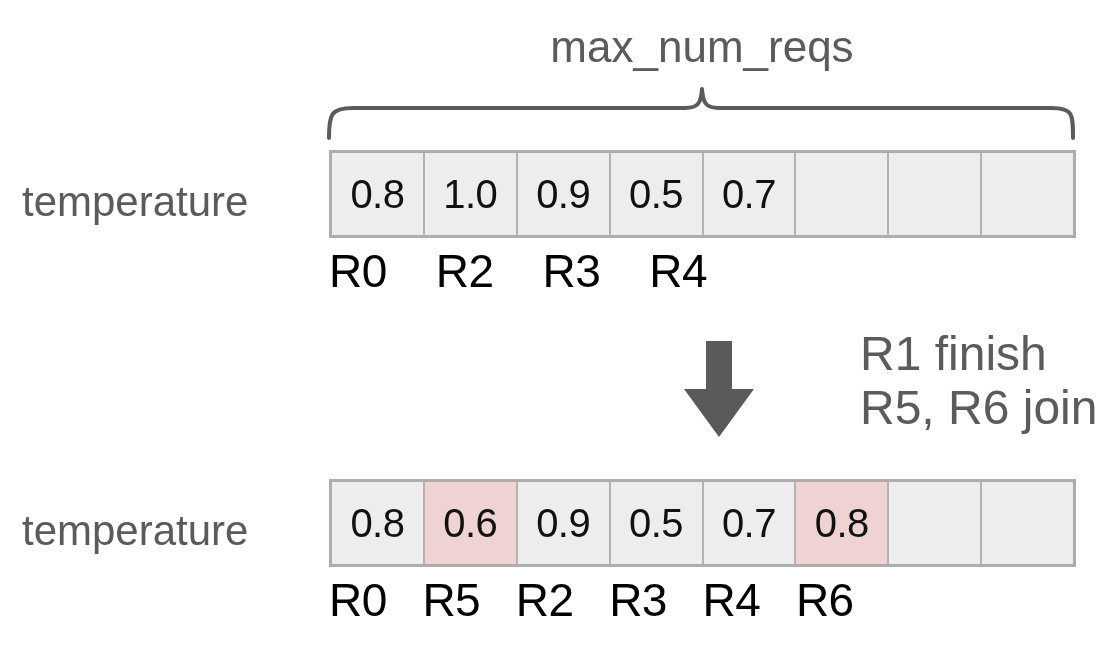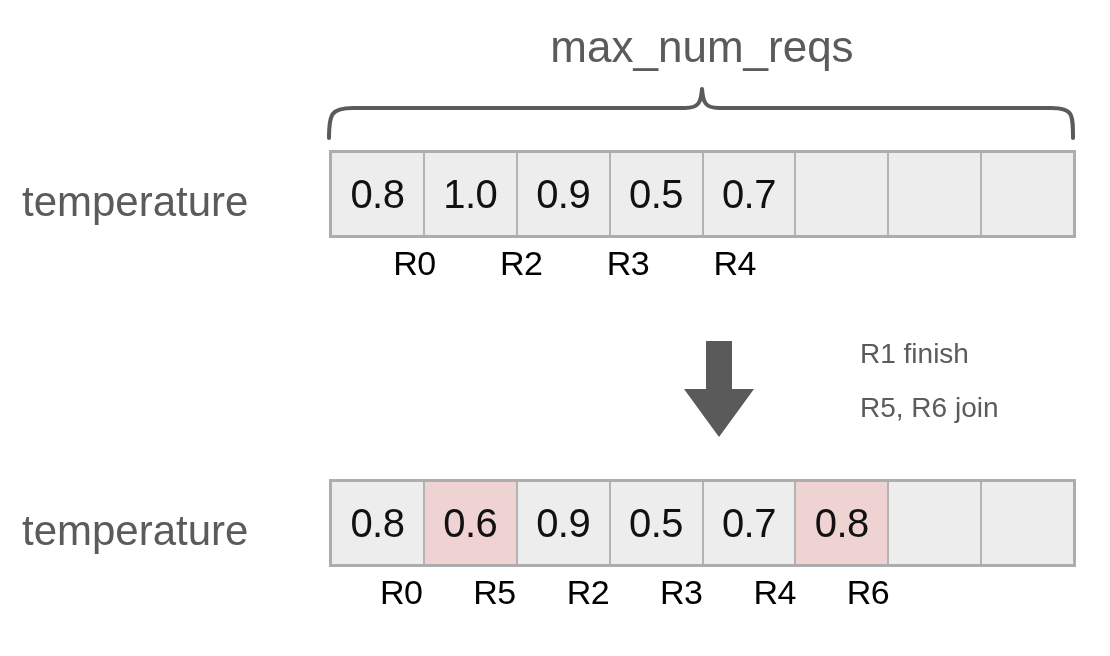--- a/index.html
+++ b/index.html
@@ -89,43 +89,43 @@
 
   .tick-labels {
     position: absolute;
     left: 329px;
     top: 94px;
     display: flex;
     width: 747px;
   }
   .tick {
     flex: 1 1 0;
-    text-align: right;
-    font-size: 34px;
+    text-align: left;
+    font-size: 46px;
     color: #000000;
     letter-spacing: -0.5px;
   }
   .tick.blank { color: transparent; }
 
   
   #transition-arrow {
     position: absolute;
     left: 684px;
     top: 341px;
     width: 70px;
     height: 96px;
   }
 
   
   #transition-notes {
     position: absolute;
     left: 860px;
     top: 327px;
     width: 250px;
-    font-size: 28px;
+    font-size: 48px;
     line-height: 54px;
     color: #5b5b5b;
     white-space: nowrap;
   }
   #transition-notes div { text-align: left; }
 </style>
 </head>
 <body>
 
 <div id="brace-group">

